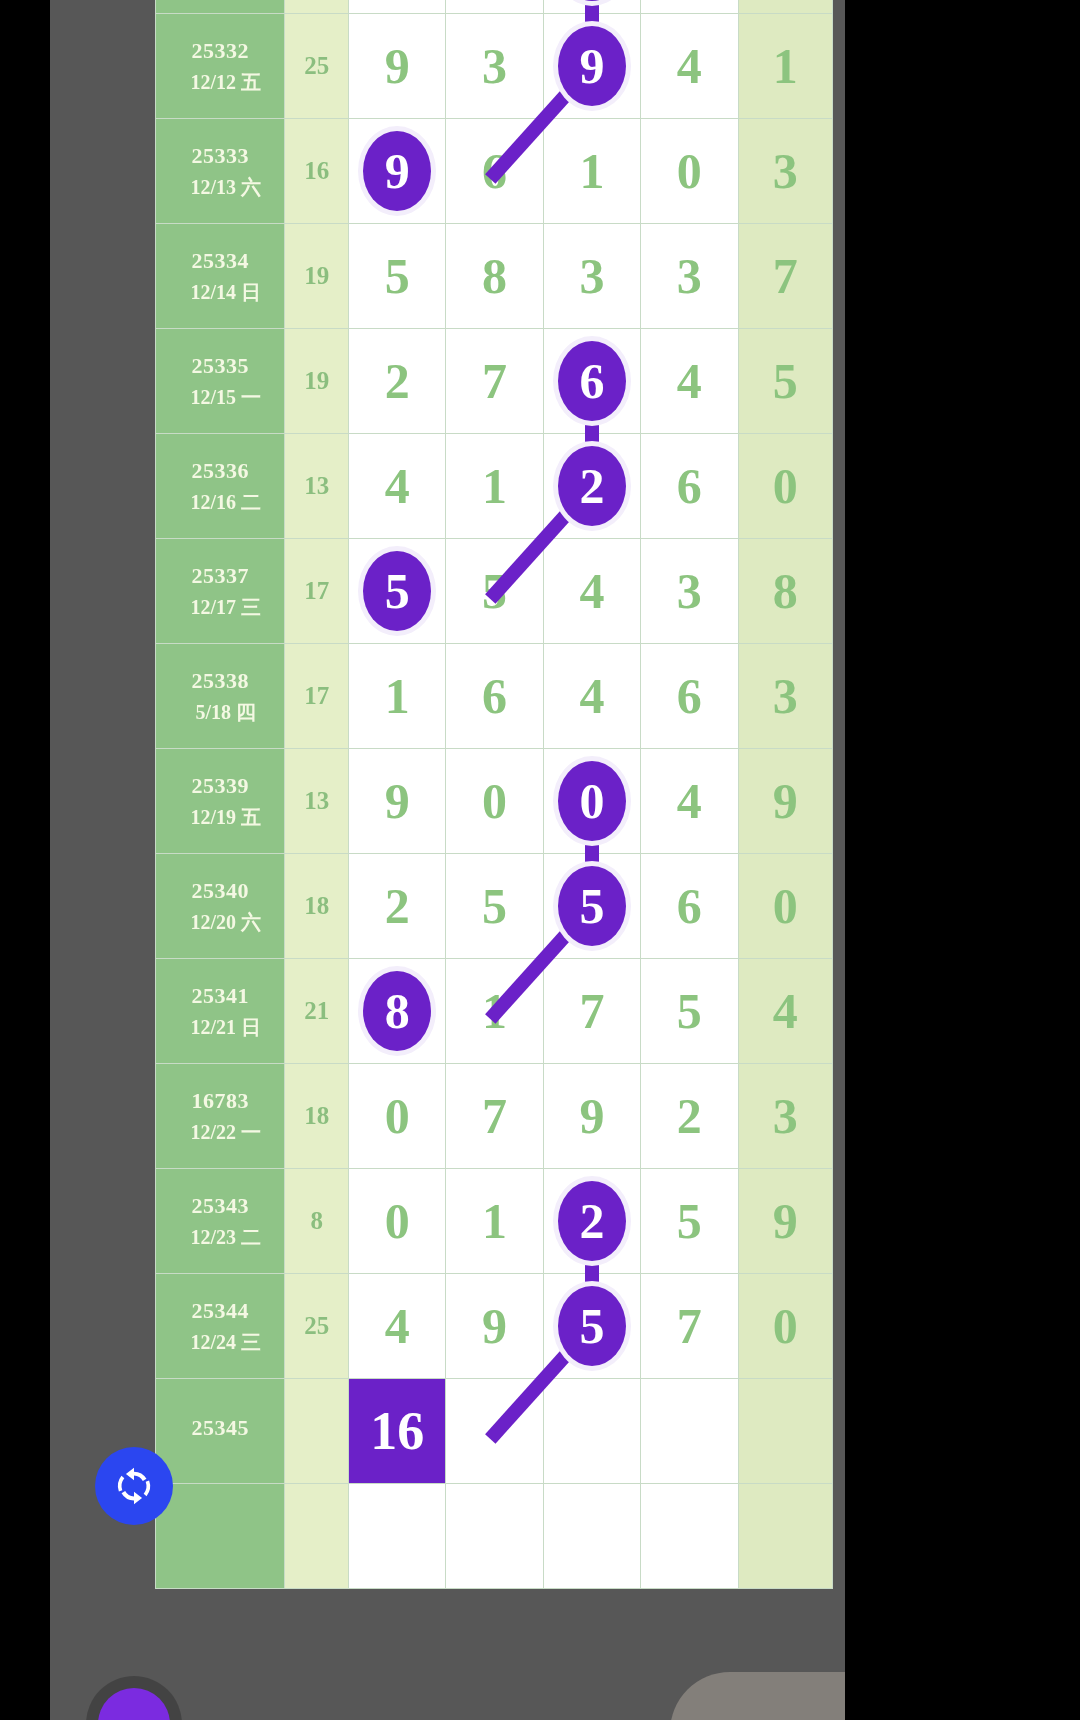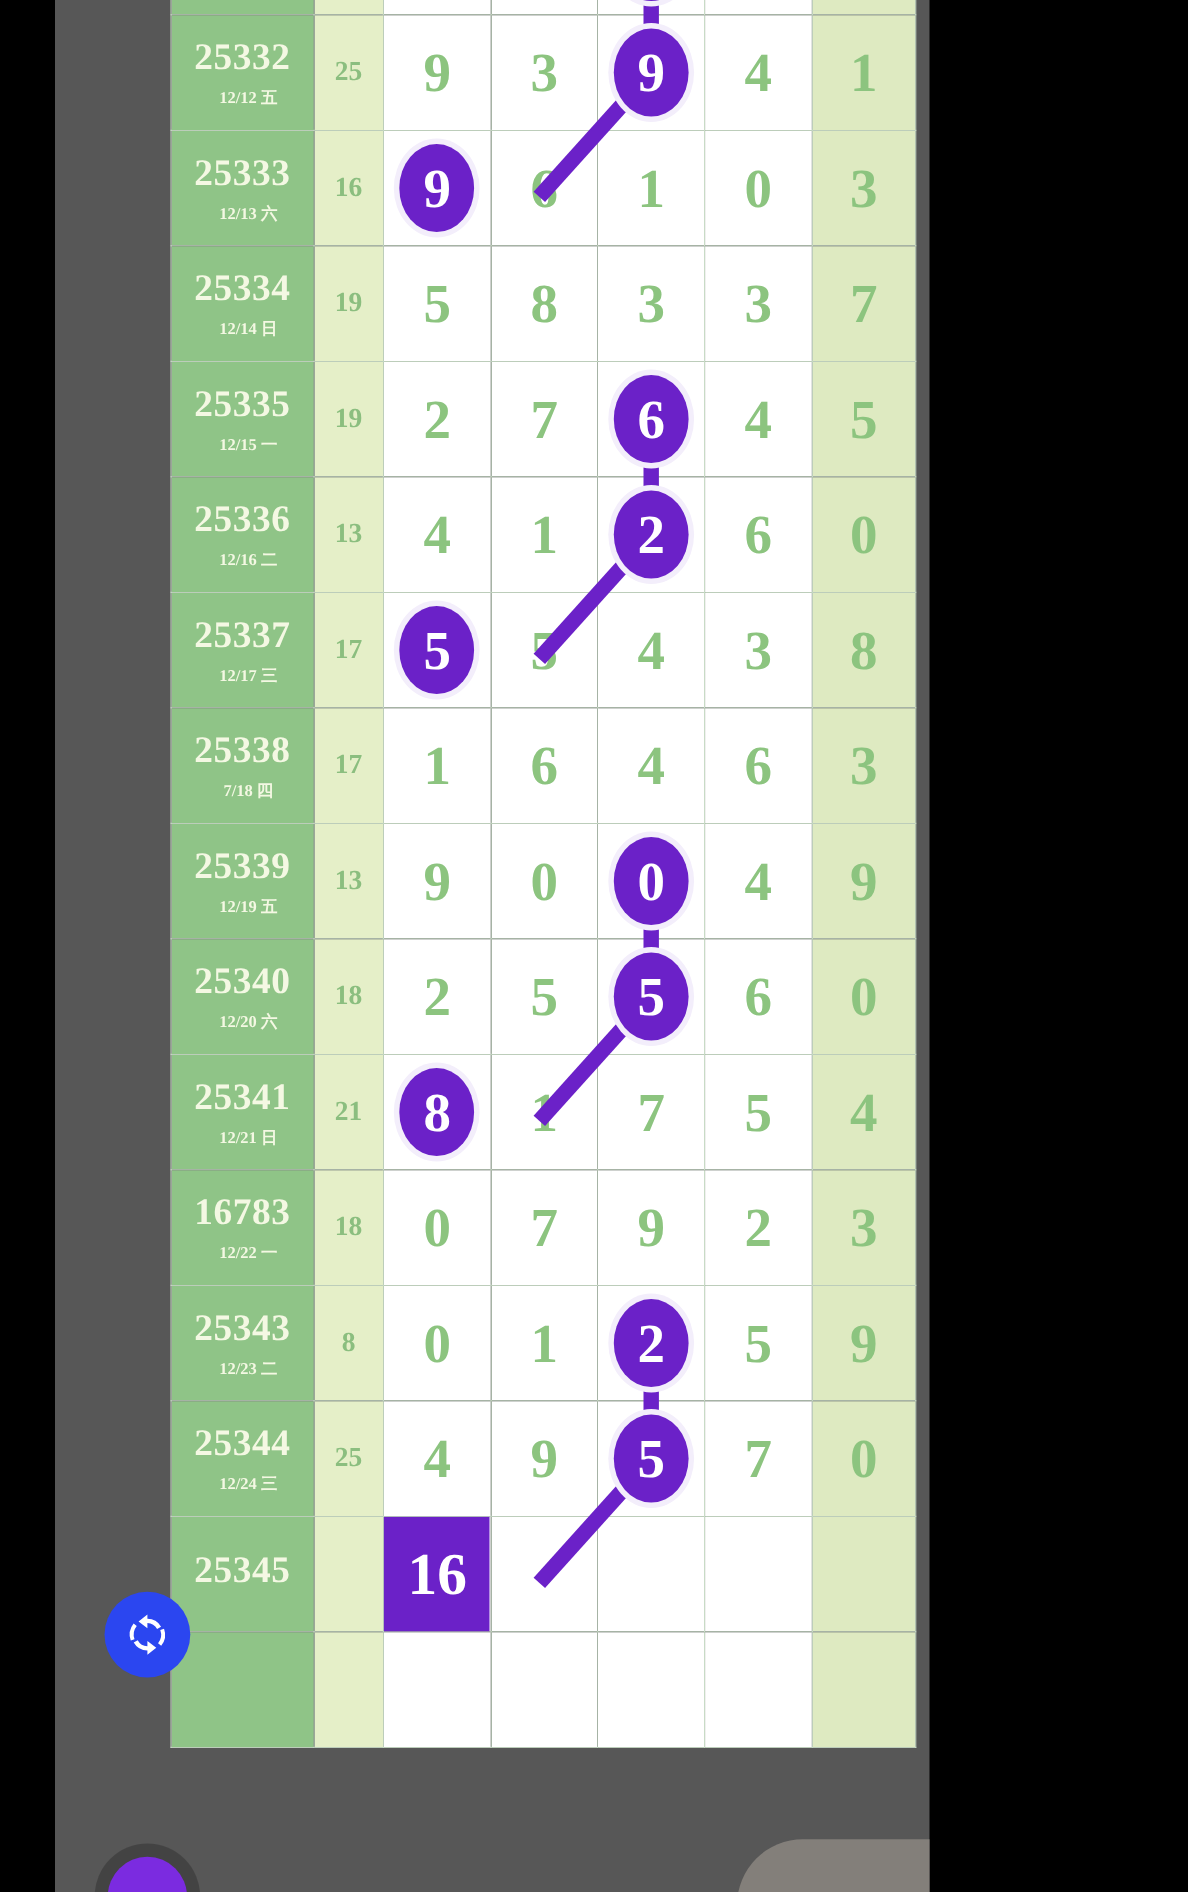--- a/index.html
+++ b/index.html
@@ -27,22 +27,22 @@
     text-align:center; vertical-align:middle;
     padding:0;
     position:relative;
   }
   tr.groupend td{ border-bottom:4px solid #8fbf8c;margin-top:36px; }
 
   td.c-id{
     width:130px; background:#8FC487; color:#f4f8e3;
     font-weight:bold; line-height:1.25;
   }
-  td.c-id .pid{ font-size:34px; letter-spacing:0.5px; display:block; }
-  td.c-id .pdate{ font-size:15px; display:block; margin-top:6px;padding-left:11px; }
+  td.c-id .pid{ font-size:22px; letter-spacing:0.5px; display:block; }
+  td.c-id .pdate{ font-size:20px; display:block; margin-top:6px;padding-left:11px; }
   td.c-cnt{
     width:64px; background:#E5EFC8; color:#8BBE7F;
     font-size:25px; font-weight:bold;
   }
   td.c-d{
     width:98px; background:#ffffff; color:#8CC47F;
     font-size:50px; font-weight:bold;
   }
   td.c-last{ width:95px; background:#DEEAC1; color:#8CC47F; font-size:50px; font-weight:bold; }
 
@@ -220,21 +220,21 @@
         </td>
         <td class="c-d">5</td>
         <td class="c-d">4</td>
         <td class="c-d">3</td>
         <td class="c-last">8</td>
       </tr>
 
       <tr>
         <td class="c-id">
           <span class="pid">25338</span>
-          <span class="pdate">7/18 四</span>
+          <span class="pdate">5/18 四</span>
         </td>
         <td class="c-cnt">17</td>
         <td class="c-d">1</td>
         <td class="c-d">6</td>
         <td class="c-d">4</td>
         <td class="c-d">6</td>
         <td class="c-last">3</td>
       </tr>
 
       <tr class="groupend">

